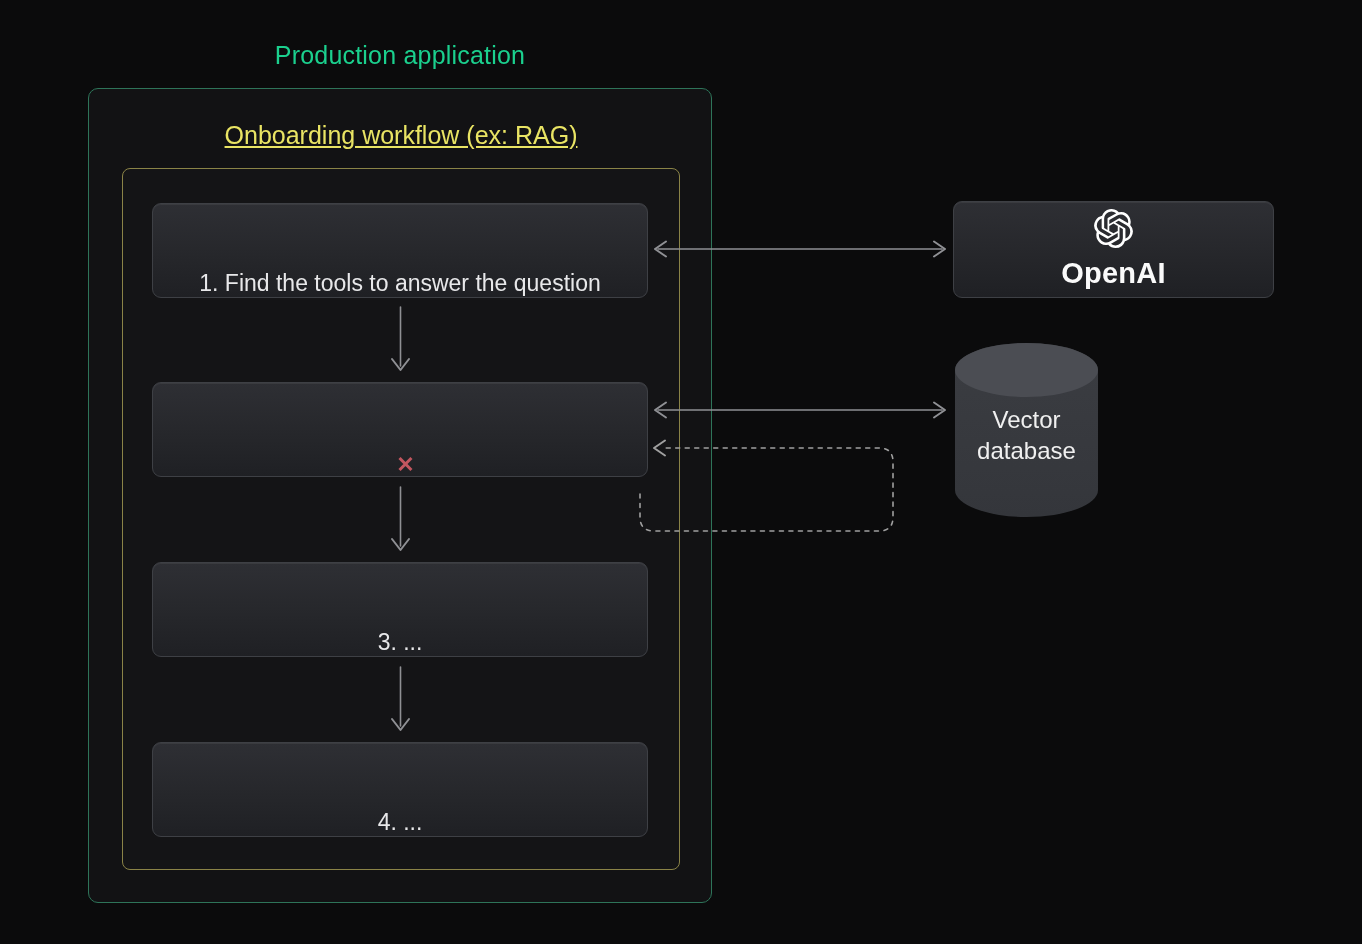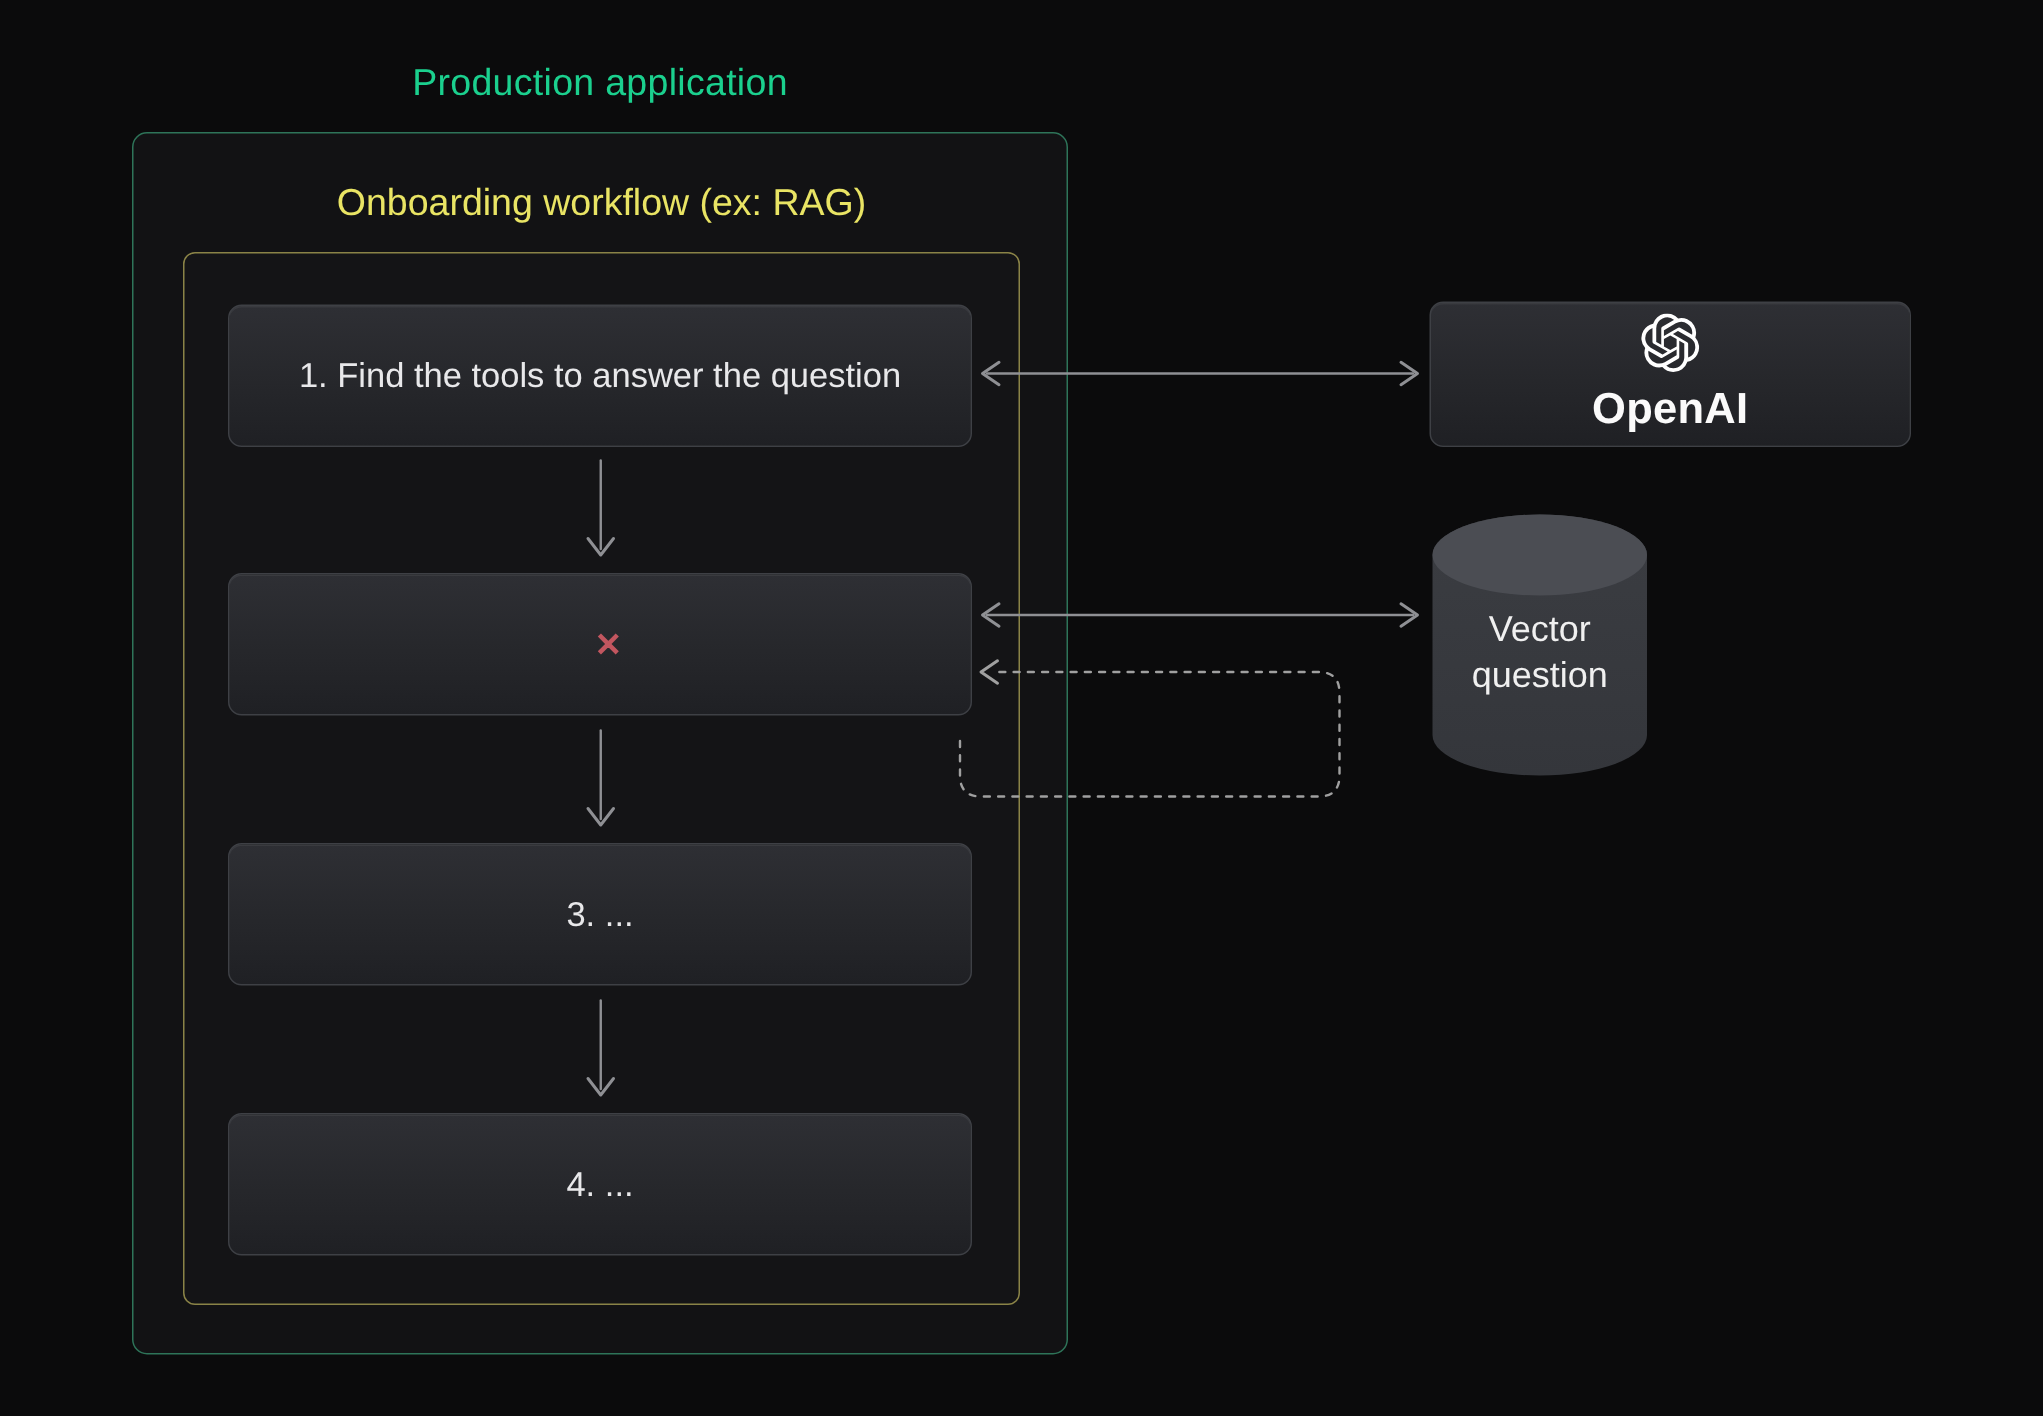--- a/index.html
+++ b/index.html
@@ -33,38 +33,39 @@
     left:88px;top:88px;width:624px;height:815px;
     border:1px solid var(--outer-border);
     border-radius:10px;
     background:#121214;
   }
   .inner-title{
     left:122px;top:121px;width:558px;
     text-align:center;
     font-size:25px;
     color:var(--inner-title);
+    text-decoration:underline;
   }
   .inner-box{
     left:122px;top:168px;width:558px;height:702px;
     border:1px solid var(--inner-border);
     border-radius:8px;
     background:#141416;
   }
 
   .node{
     background:linear-gradient(180deg,#2e2f34 0%,#26272b 55%,#1f2024 100%);
     border:1px solid #3e4045;
     border-radius:9px;
     box-shadow:inset 0 1px 0 rgba(255,255,255,0.06);
     display:flex;align-items:center;justify-content:center;
     font-size:23px;
     color:#e8e8ea;
   }
-  .step{left:152px;width:496px;height:95px;}
+  .step{left:152px;width:496px;height:95px;align-items:flex-end;}
   .step-1{top:203px;}
   .step-2{top:382px;}
   .step-3{top:562px;}
   .step-4{top:742px;}
   .error-x{
     color:var(--error);
     font-size:22px;
     font-weight:700;
     margin-left:11px;
     line-height:1;
@@ -135,21 +136,21 @@
       <linearGradient id="cylBody" x1="0" y1="0" x2="0" y2="1">
         <stop offset="0" stop-color="#3b3d42"></stop>
         <stop offset="1" stop-color="#34363b"></stop>
       </linearGradient>
     </defs>
     <path d="M1,28 A71.5,27 0 0 1 144,28 L144,148 A71.5,27 0 0 1 1,148 Z" fill="url(#cylBody)"></path>
     <ellipse cx="72.5" cy="28" rx="71.5" ry="27" fill="#4b4d53"></ellipse>
   </svg>
   <div class="cylinder-label">
     <span>Vector</span>
-    <span>question</span>
+    <span>database</span>
   </div>
 </div>
 
 <svg class="abs arrow-layer" width="1362" height="944" viewBox="0 0 1362 944">
   <g stroke="#8f9094" stroke-width="1.6" fill="none" stroke-linecap="round" stroke-linejoin="round">
 
     <g>
       <line x1="658" y1="249" x2="942" y2="249"></line>
       <polyline points="666,241.5 655,249 666,256.5" stroke-width="2"></polyline>
       <polyline points="934,241.5 945,249 934,256.5" stroke-width="2"></polyline>

